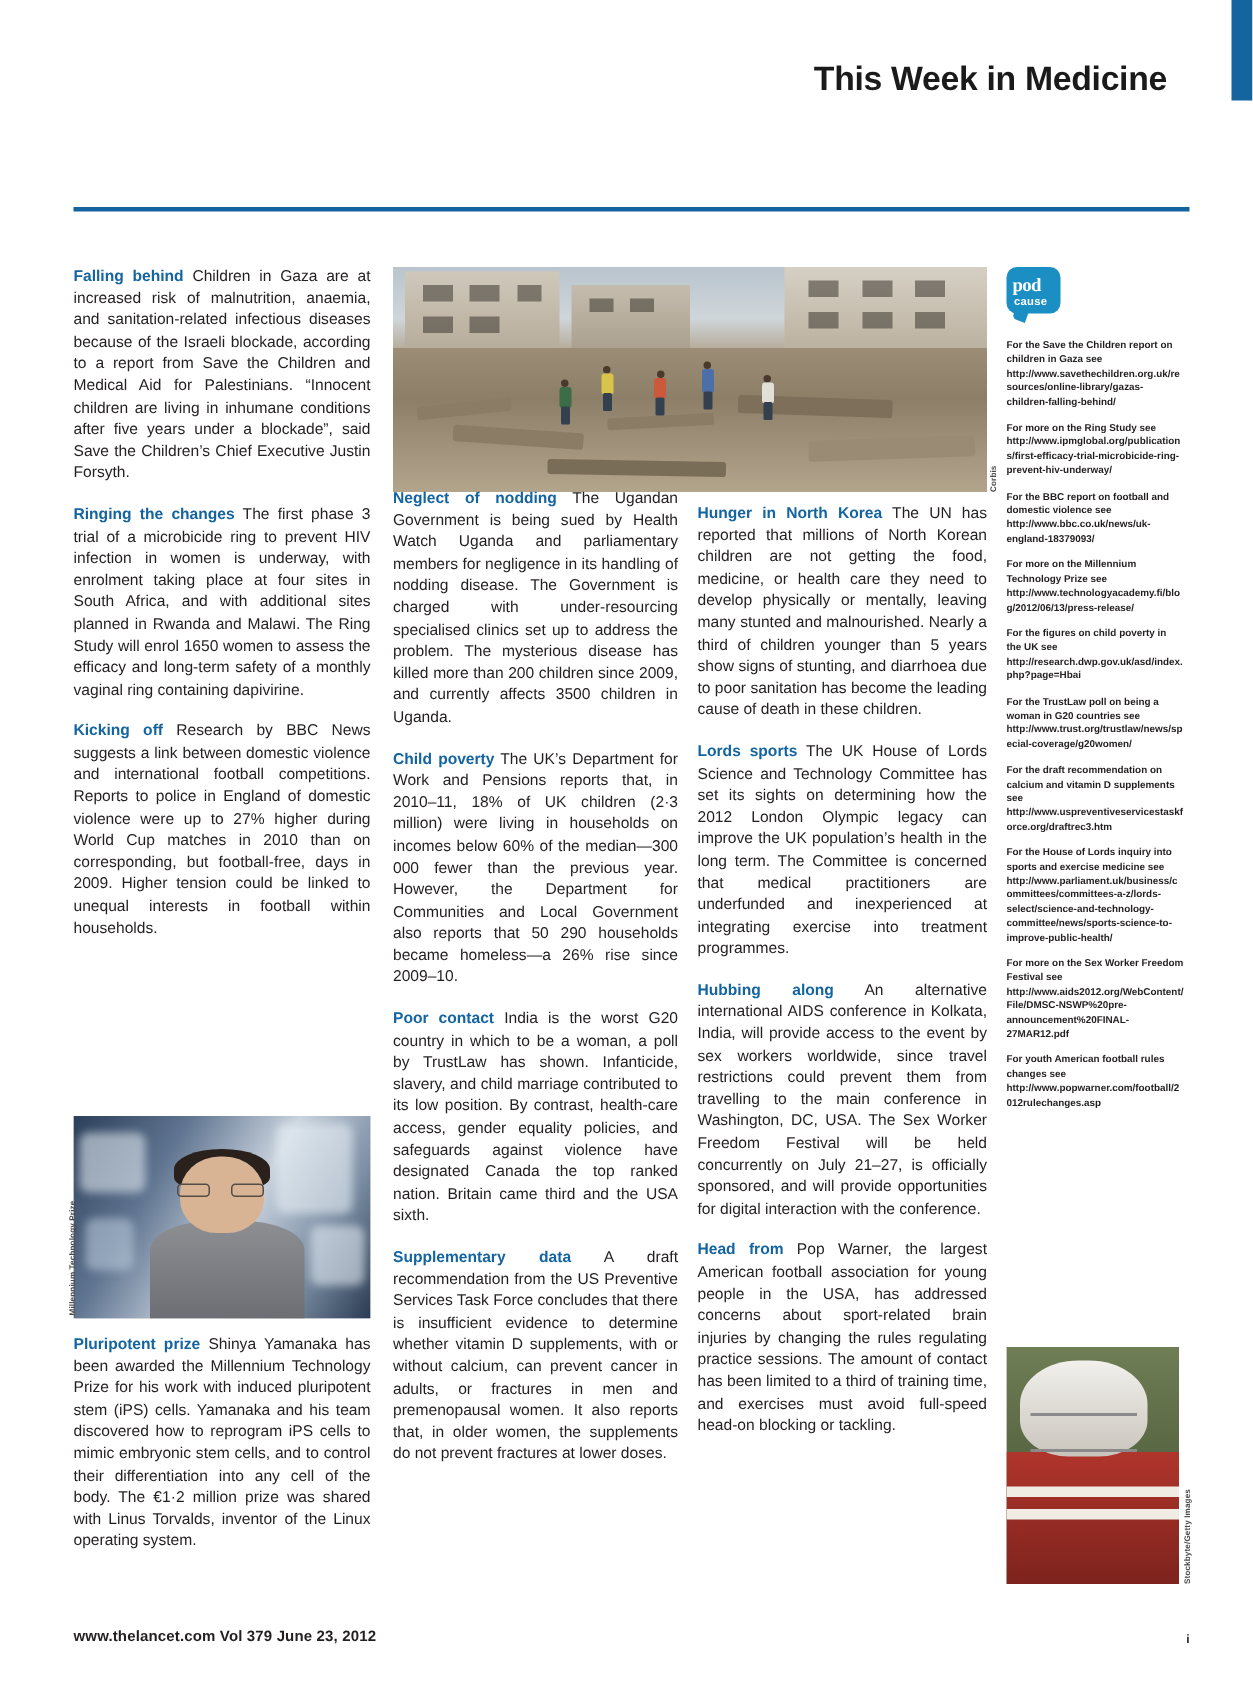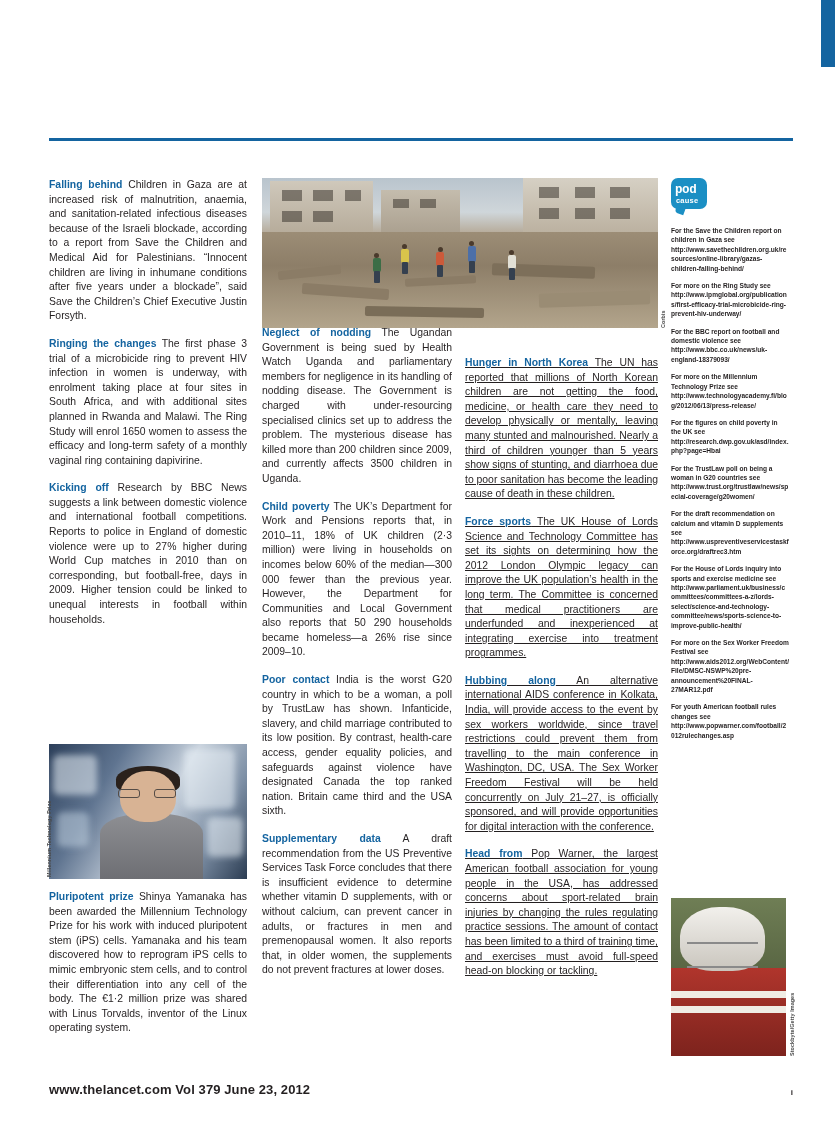--- a/index.html
+++ b/index.html
@@ -211,61 +211,62 @@
   .podcast-logo .pl-tail {
     position:absolute; left: 5px; top: 27px;
     width: 9px; height: 9px;
     background: #1b8fc4;
     transform: rotate(20deg);
     border-radius: 0 0 0 3px;
   }
   .podcast-logo .pl-t1 {
     position:absolute; left: 4px; top: 5px; z-index:2;
     color: #fff; font-size: 12.5px; font-weight: bold; letter-spacing: -0.4px;
-    font-family: Liberation Mono, monospace;
+    font-family: Liberation Serif, serif;
   }
   .podcast-logo .pl-t2 {
     position:absolute; left: 5px; top: 18px; z-index:2;
     color: #fff; font-size: 7.5px; font-weight: bold; letter-spacing: 0.2px;
   }
   .ref {
     font-size: 6.6px;
     line-height: 9.4px;
     margin-bottom: 8px;
     color: #231f20;
     font-weight: bold;
     word-break: break-word;
   }
 
   
   .footer-left {
     position: absolute;
     left: 49px;
     bottom: 25px;
-    font-size: 13px;
+    font-size: 10px;
     font-weight: bold;
     color: #231f20;
     letter-spacing: 0.1px;
   }
   .footer-right {
     position: absolute;
     right: 42px;
     bottom: 25px;
     font-size: 8px;
     font-weight: bold;
     color: #231f20;
   }
 </style>
 </head>
 <body>
 
 <div class="page">
 
   <div class="edge-bar"></div>
 
+  <div class="header-title">This Week in Medicine</div>
   <div class="header-rule"></div>
 
   <div class="photo photo-gaza">
     <div class="gaza-sky"></div>
     <div class="gaza-bldgA"></div>
     <div class="gaza-bldgB"></div>
     <div class="gaza-bldgC"></div>
     <div class="gaza-window" style="left:5%;top:8%;width:5%;height:7%"></div>
     <div class="gaza-window" style="left:13%;top:8%;width:5%;height:7%"></div>
     <div class="gaza-window" style="left:21%;top:8%;width:4%;height:7%"></div>
@@ -354,24 +355,24 @@
 
   <div class="col col-2" style="top:326px;">
     <div class="body-text">
       <p><span class="lead">Neglect of nodding</span><span> The Ugandan Government is being sued by Health Watch Uganda and parliamentary members for negligence in its handling of nodding disease. The Government is charged with under-resourcing specialised clinics set up to address the problem. The mysterious disease has killed more than 200 children since 2009, and currently affects 3500 children in Uganda.</span></p>
       <p><span class="lead">Child poverty</span><span> The UK’s Department for Work and Pensions reports that, in 2010–11, 18% of UK children (2·3 million) were living in households on incomes below 60% of the median—300 000 fewer than the previous year. However, the Department for Communities and Local Government also reports that 50 290 households became homeless—a 26% rise since 2009–10.</span></p>
       <p><span class="lead">Poor contact</span><span> India is the worst G20 country in which to be a woman, a poll by TrustLaw has shown. Infanticide, slavery, and child marriage contributed to its low position. By contrast, health-care access, gender equality policies, and safeguards against violence have designated Canada the top ranked nation. Britain came third and the USA sixth.</span></p>
       <p><span class="lead">Supplementary data</span><span> A draft recommendation from the US Preventive Services Task Force concludes that there is insufficient evidence to determine whether vitamin D supplements, with or without calcium, can prevent cancer in adults, or fractures in men and premenopausal women. It also reports that, in older women, the supplements do not prevent fractures at lower doses.</span></p>
     </div>
   </div>
 
-  <div class="col col-3" style="top:356px;text-decoration:underline;">
+  <div class="col col-3" style="top:336px;">
     <div class="body-text">
       <p><span class="lead">Hunger in North Korea</span><span> The UN has reported that millions of North Korean children are not getting the food, medicine, or health care they need to develop physically or mentally, leaving many stunted and malnourished. Nearly a third of children younger than 5 years show signs of stunting, and diarrhoea due to poor sanitation has become the leading cause of death in these children.</span></p>
-      <p><span class="lead">Force sports</span><span> The UK House of Lords Science and Technology Committee has set its sights on determining how the 2012 London Olympic legacy can improve the UK population’s health in the long term. The Committee is concerned that medical practitioners are underfunded and inexperienced at integrating exercise into treatment programmes.</span></p>
+      <p><span class="lead">Lords sports</span><span> The UK House of Lords Science and Technology Committee has set its sights on determining how the 2012 London Olympic legacy can improve the UK population’s health in the long term. The Committee is concerned that medical practitioners are underfunded and inexperienced at integrating exercise into treatment programmes.</span></p>
       <p><span class="lead">Hubbing along</span><span> An alternative international AIDS conference in Kolkata, India, will provide access to the event by sex workers worldwide, since travel restrictions could prevent them from travelling to the main conference in Washington, DC, USA. The Sex Worker Freedom Festival will be held concurrently on July 21–27, is officially sponsored, and will provide opportunities for digital interaction with the conference.</span></p>
       <p><span class="lead">Head from</span><span> Pop Warner, the largest American football association for young people in the USA, has addressed concerns about sport-related brain injuries by changing the rules regulating practice sessions. The amount of contact has been limited to a third of training time, and exercises must avoid full-speed head-on blocking or tackling.</span></p>
     </div>
   </div>
 
   <div class="sidebar">
     <div class="podcast-logo">
       <div class="pl-shape"></div>
       <div class="pl-tail"></div>
       <div class="pl-t1">pod</div>

